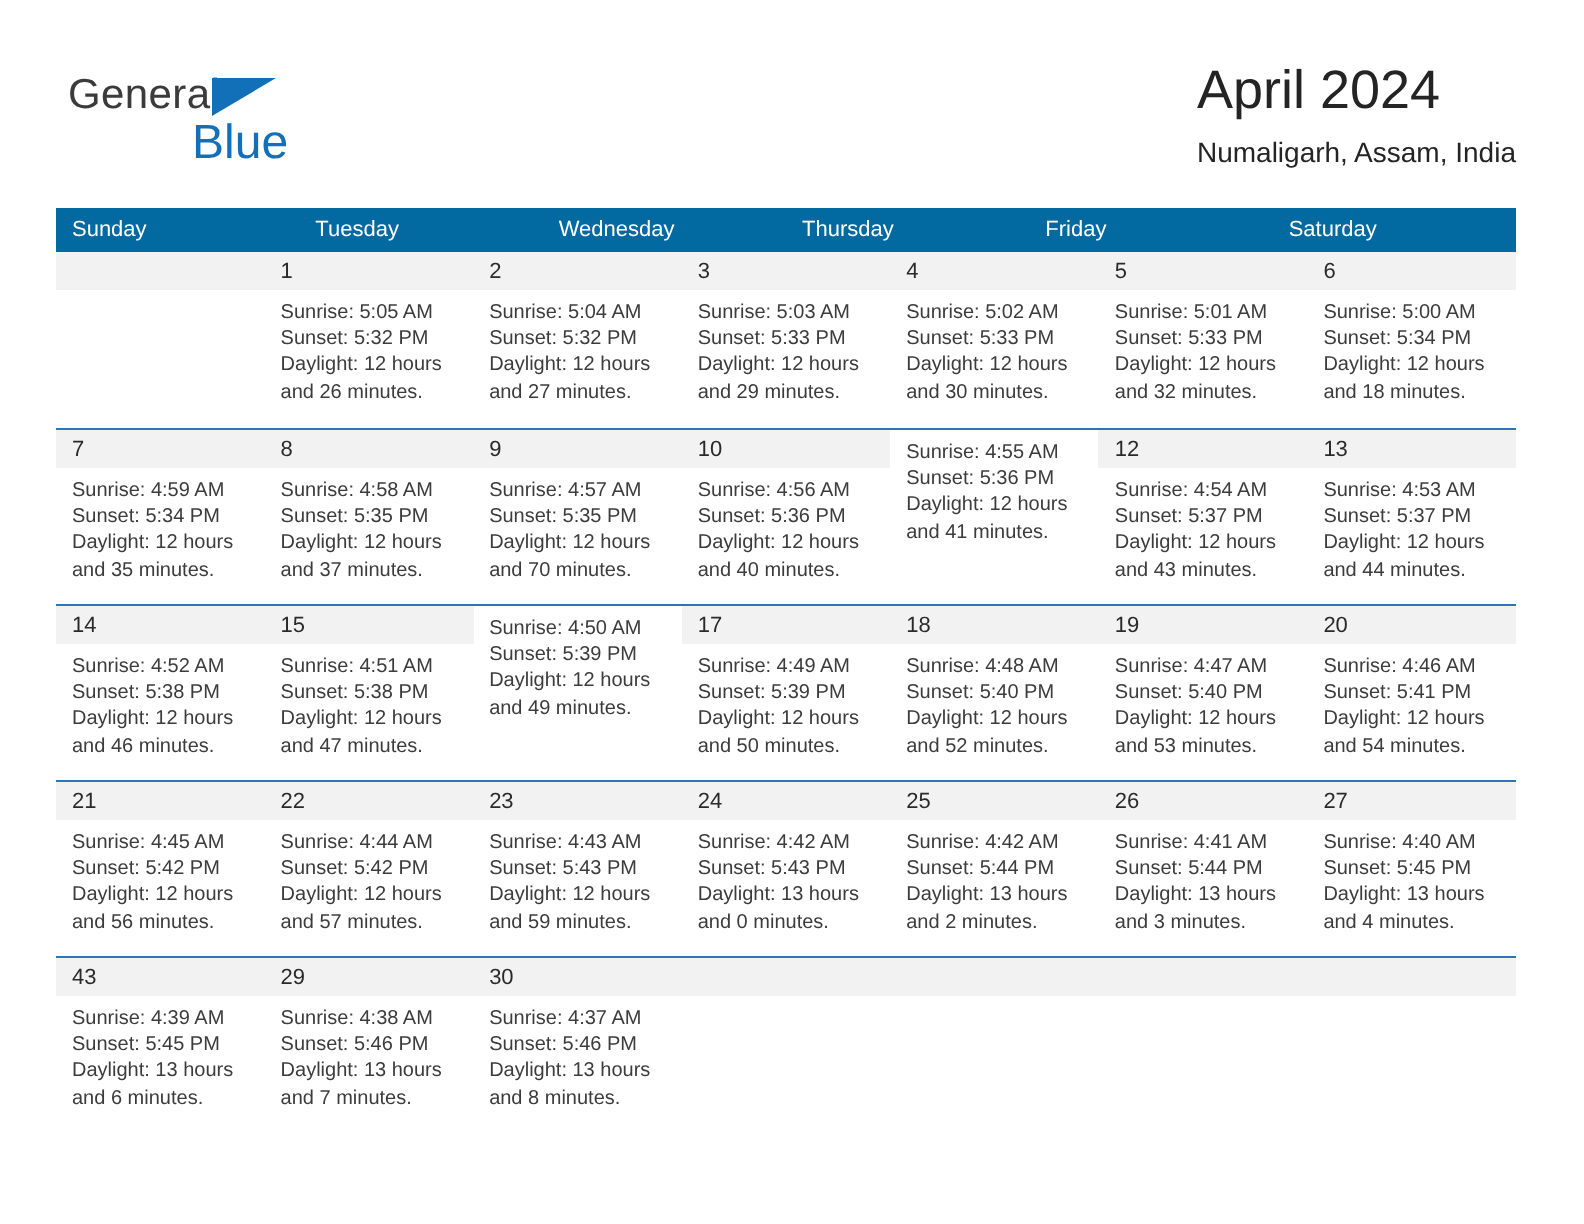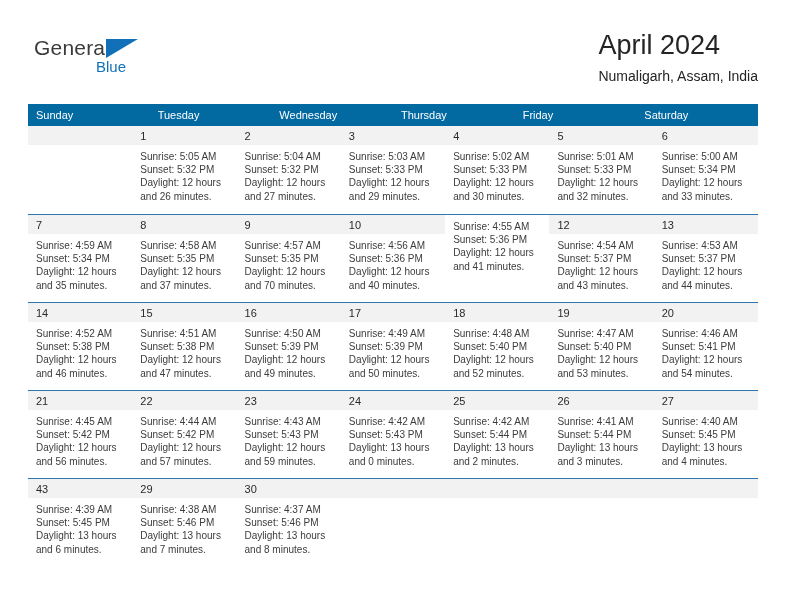--- a/index.html
+++ b/index.html
@@ -54,21 +54,21 @@
     top: 3px;
     width: 0;
     height: 0;
     border-left: 32px solid #1270b8;
     border-bottom: 19px solid transparent;
   }
   .logo-blue {
     position: absolute;
     left: 62px;
     top: 22px;
-    font-size: 15px;
+    font-size: 24px;
     color: #1270b8;
     font-family: "Liberation Sans", sans-serif;
   }
 
   .title-block {
     position: absolute;
     right: 0;
     top: 0;
   }
   .cal-title {
@@ -234,21 +234,21 @@
           <div>Daylight: 12 hours</div>
           <div>and 32 minutes.</div>
         </div>
       </div>
       <div class="daycell">
         <div class="daynum-band"><span class="daynum">6</span></div>
         <div class="info">
           <div>Sunrise: 5:00 AM</div>
           <div>Sunset: 5:34 PM</div>
           <div>Daylight: 12 hours</div>
-          <div>and 33 minutes.</div>
+          <div>and 18 minutes.</div>
         </div>
       </div>
     </div>
 
     <div class="week">
       <div class="daycell">
         <div class="daynum-band"><span class="daynum">7</span></div>
         <div class="info">
           <div>Sunrise: 4:59 AM</div>
           <div>Sunset: 5:34 PM</div>
@@ -324,21 +324,20 @@
       <div class="daycell">
         <div class="daynum-band"><span class="daynum">15</span></div>
         <div class="info">
           <div>Sunrise: 4:51 AM</div>
           <div>Sunset: 5:38 PM</div>
           <div>Daylight: 12 hours</div>
           <div>and 47 minutes.</div>
         </div>
       </div>
       <div class="daycell">
-        <div class="daynum-band"><span class="daynum">16</span></div>
         <div class="info">
           <div>Sunrise: 4:50 AM</div>
           <div>Sunset: 5:39 PM</div>
           <div>Daylight: 12 hours</div>
           <div>and 49 minutes.</div>
         </div>
       </div>
       <div class="daycell">
         <div class="daynum-band"><span class="daynum">17</span></div>
         <div class="info">

